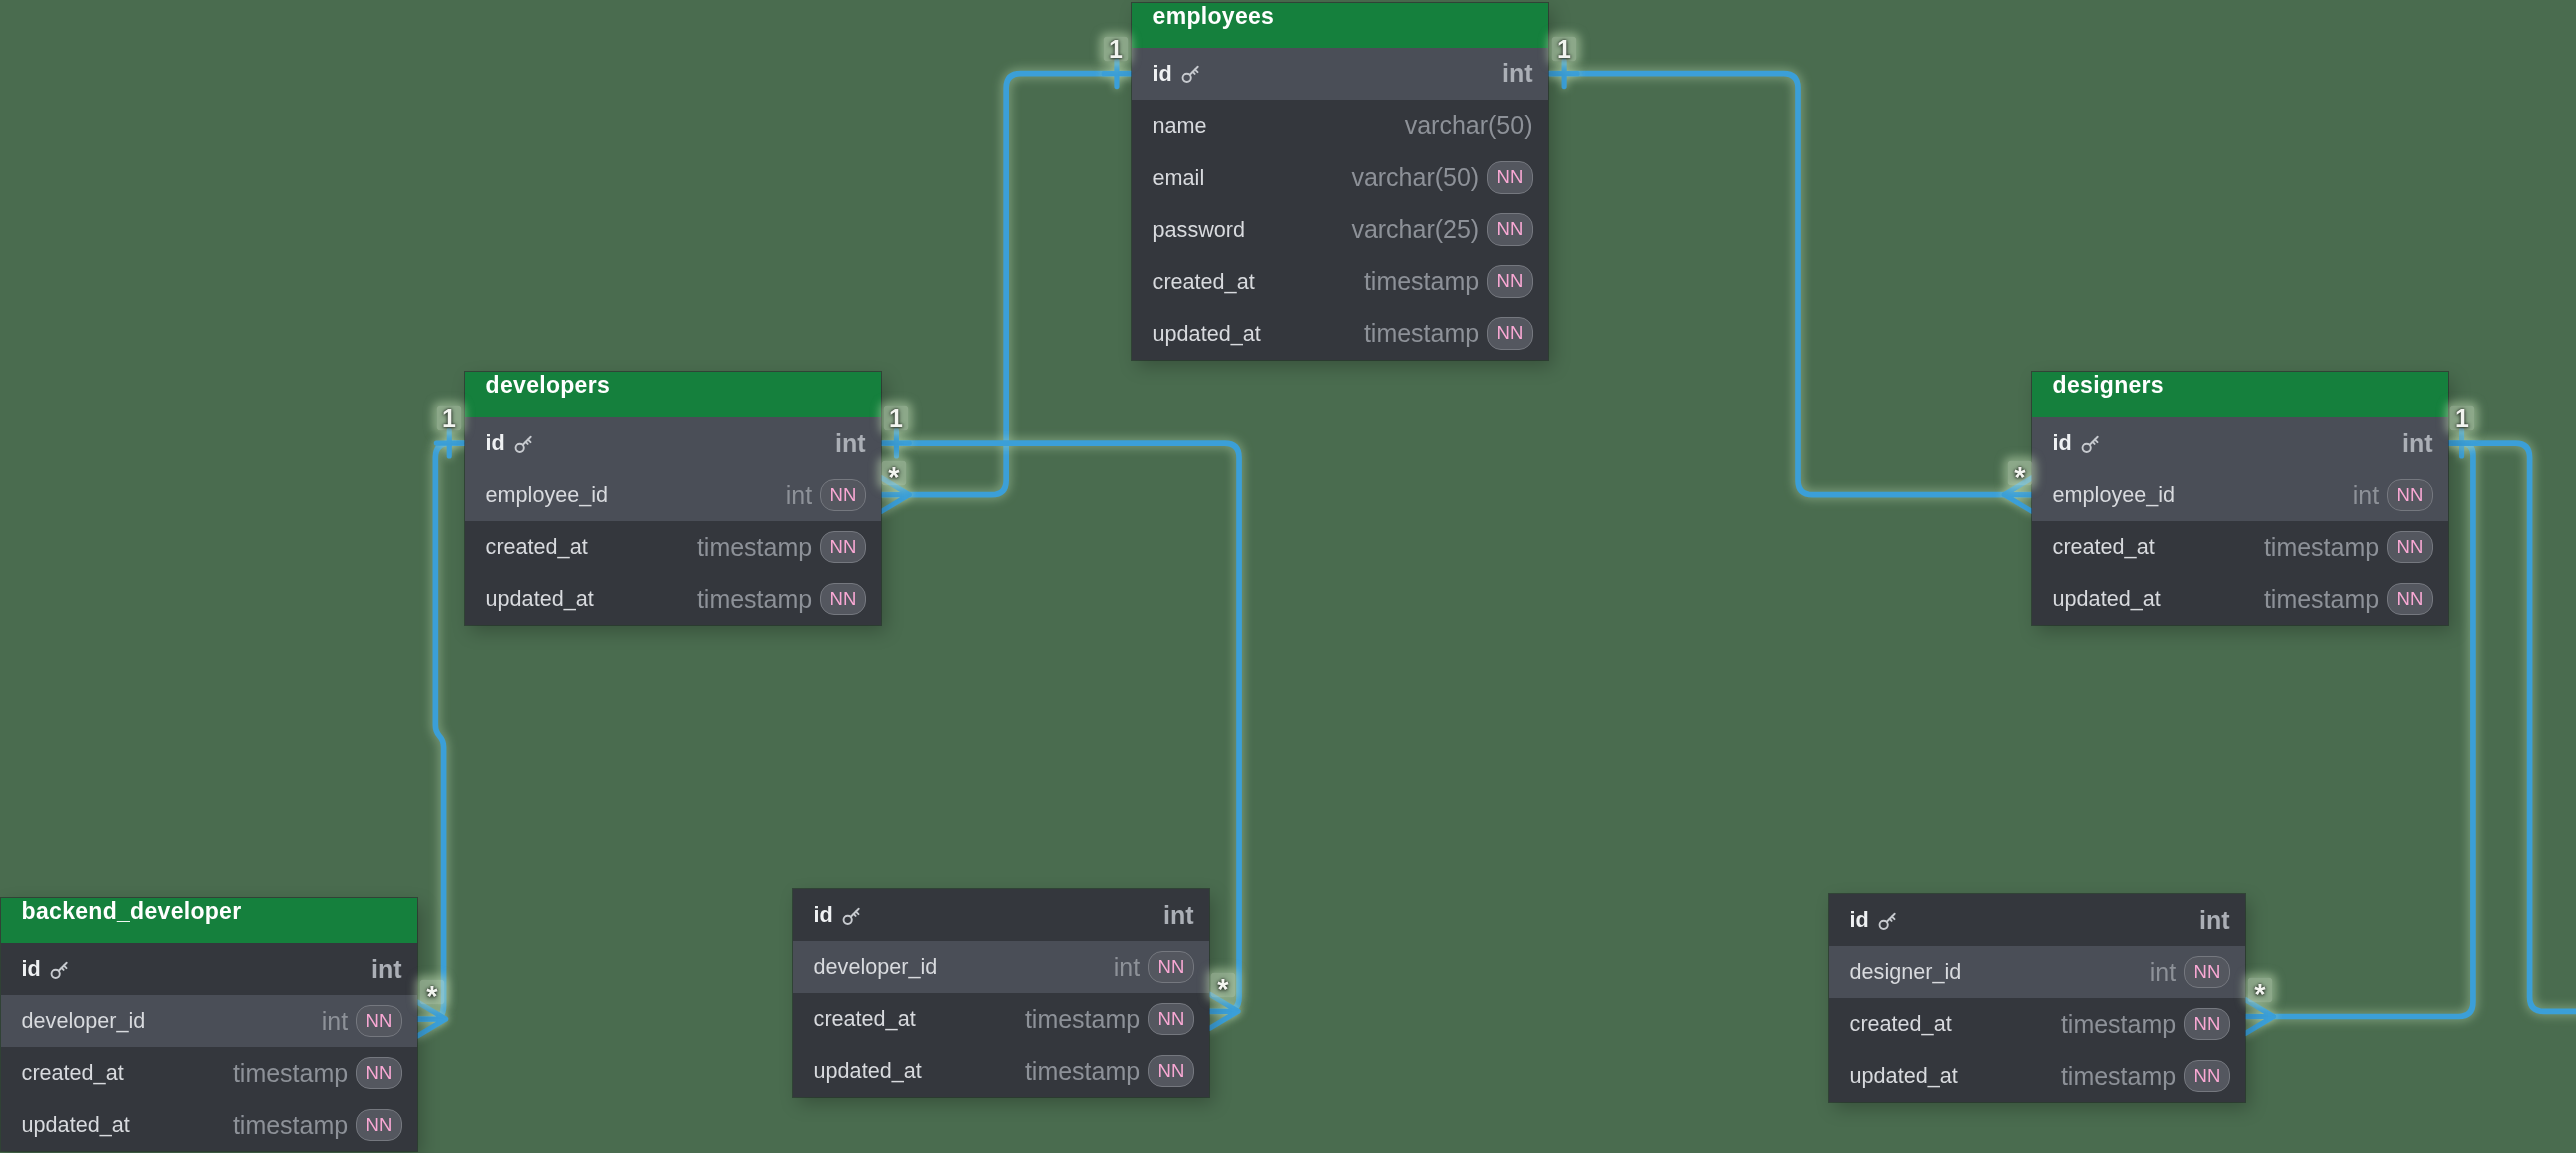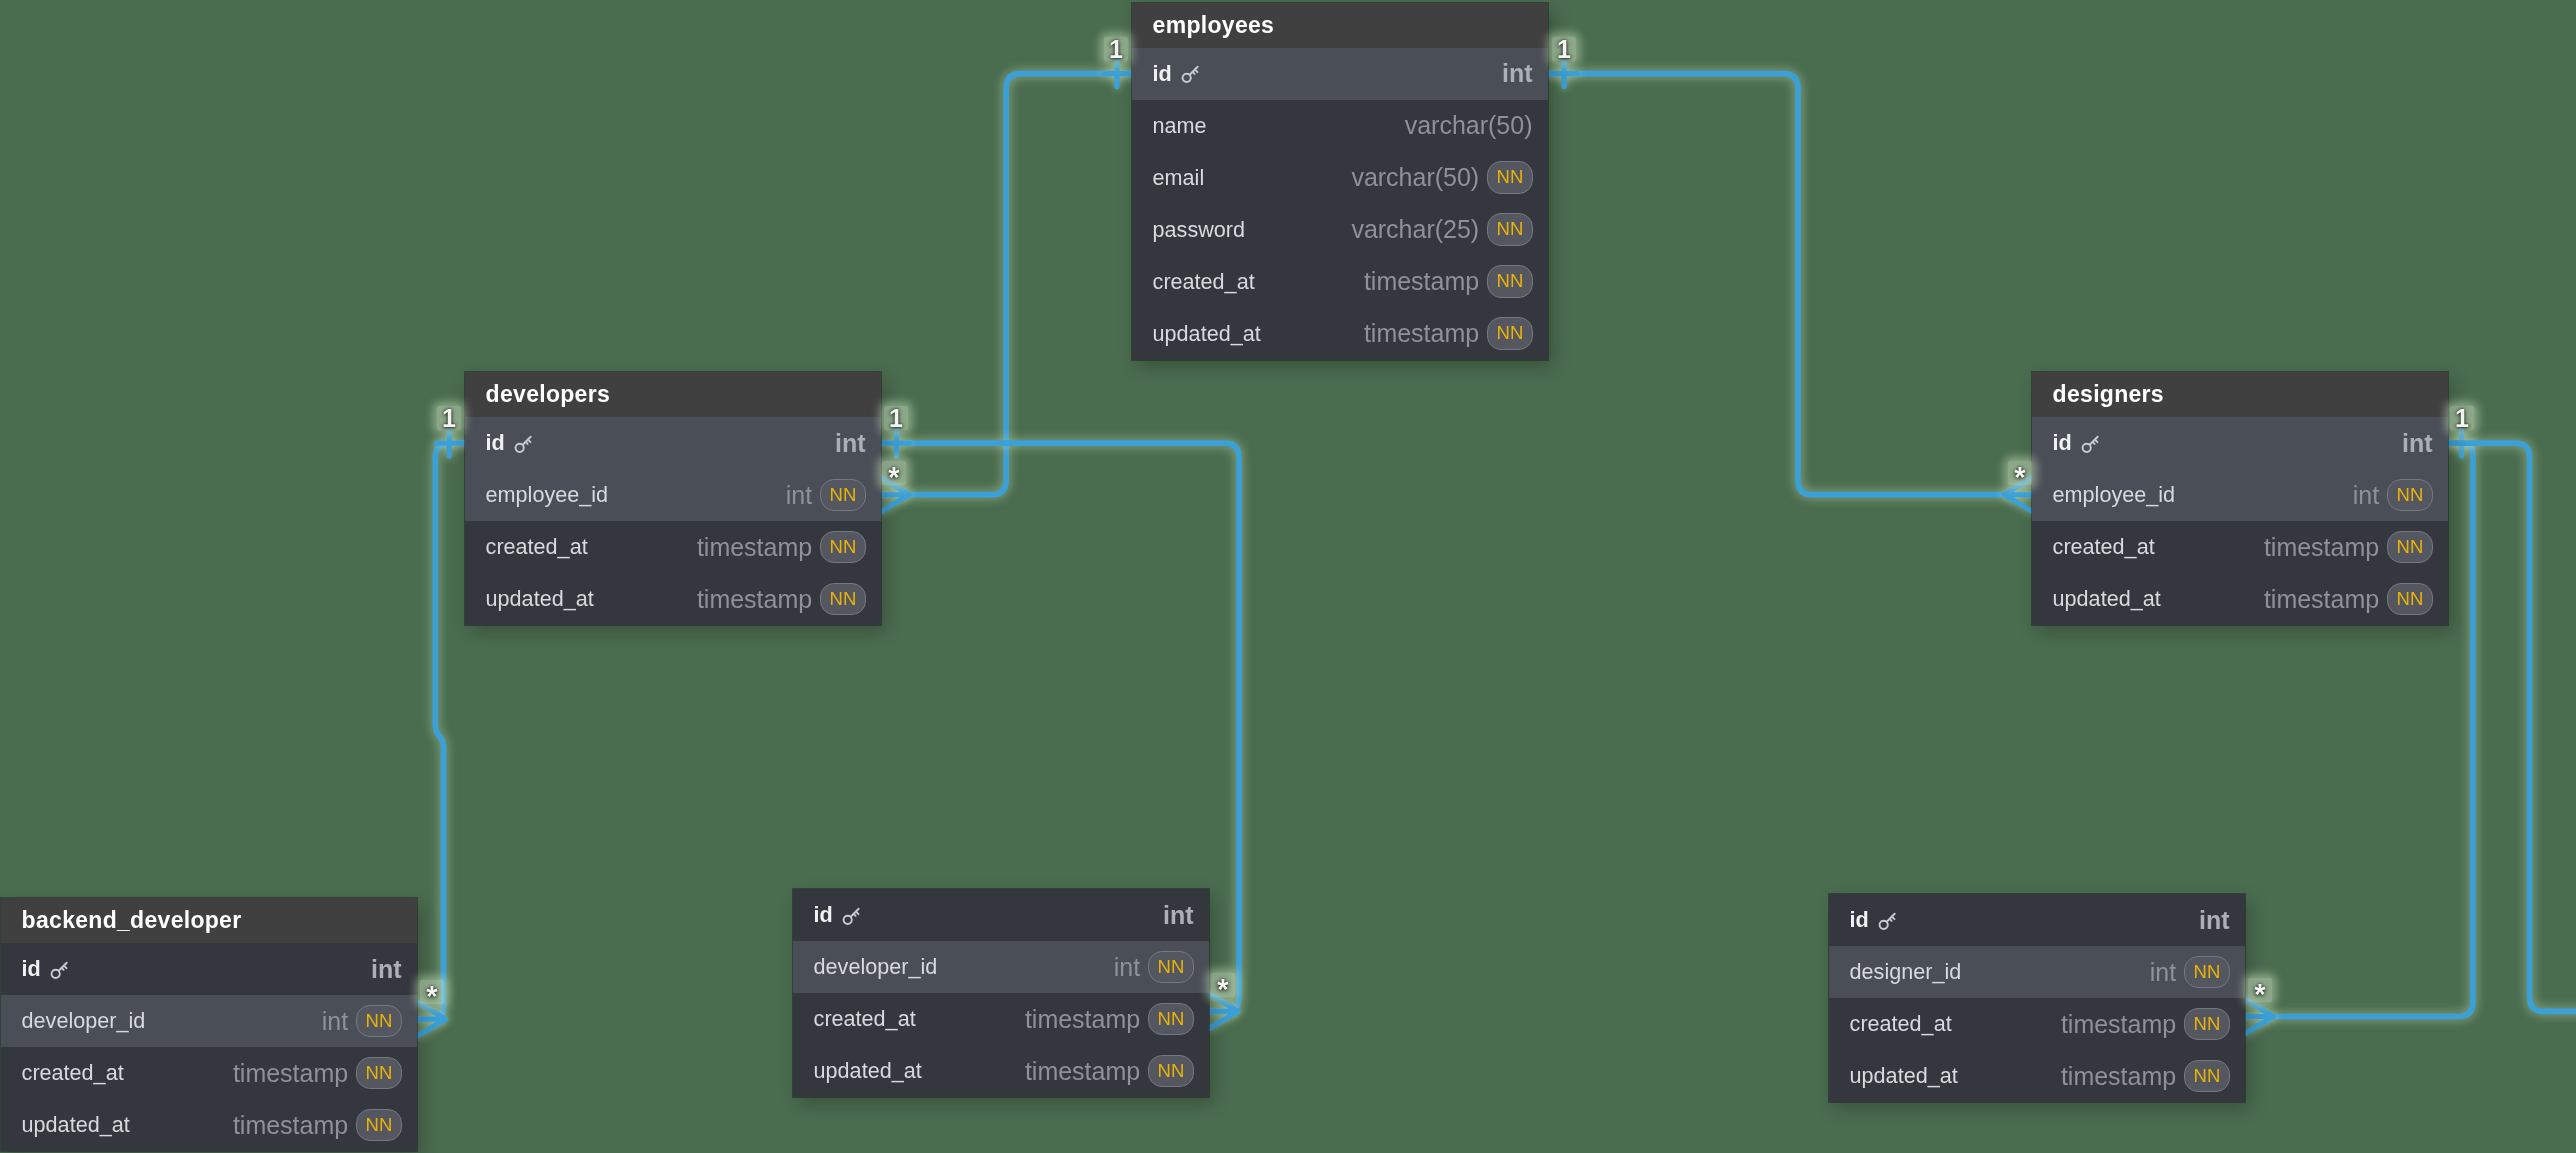--- a/index.html
+++ b/index.html
@@ -12,39 +12,39 @@
   #wires{position:absolute;left:0;top:0;z-index:1;}
   .wire{fill:none;stroke:#3b9fd8;stroke-width:11;stroke-linecap:round;
         filter:drop-shadow(0 0 10px rgba(190,222,178,.7));}
   .marker{fill:none;stroke:#3b9fd8;stroke-width:10;stroke-linecap:round;
         filter:drop-shadow(0 0 8px rgba(190,222,178,.7));}
   .table{
     position:absolute;width:416px;z-index:2;
     box-shadow:0 0 0 1px rgba(22,25,28,.45),5.2px 7.2px 17.5px rgba(0,0,0,.25);
   }
   .thead{
-    height:45px;background:#404040;display:flex;align-items:center;
+    height:45px;background:#15803d;display:flex;align-items:flex-start;
     padding:0 20.6px;box-sizing:border-box;cursor:move;
   }
   .thead .t{color:#ffffff;font-weight:bold;font-size:23px;letter-spacing:0.3px;white-space:nowrap;}
   .row{
     height:52px;background:#34373d;display:flex;align-items:center;
     padding:0 15.5px 0 20.6px;box-sizing:border-box;font-size:21.6px;color:#d8dade;
   }
   .row.hl{background:#4a4e57;}
   .cname{display:flex;align-items:center;gap:7.2px;white-space:nowrap;}
   .row.pk .cname{font-weight:bold;color:#eff1f3;}
   .keyicon{width:23px;height:23px;flex:0 0 auto;}
   .keyicon path,.keyicon circle{stroke:#c7cacf;stroke-width:2;fill:none;stroke-linecap:round;}
   .spacer{flex:1;}
   .ctype{color:#8d9198;font-size:25px;white-space:nowrap;}
   .row.pk .ctype{font-weight:bold;color:#abafb6;}
   .nn{
     margin-left:8.2px;background:#54575f;border:1.5px solid #75787f;border-radius:14px;
-    color:#eab308;font-size:18.5px;line-height:1;padding:6.2px 8.2px;flex:0 0 auto;
+    color:#f9a8d4;font-size:18.5px;line-height:1;padding:6.2px 8.2px;flex:0 0 auto;
   }
   .chip{
     position:absolute;width:25px;height:25px;z-index:3;transform:translate(-50%,-50%);
     background:rgba(206,228,196,.5);border-radius:4.1px;
     box-shadow:0 0 8.2px 4.1px rgba(196,224,182,.5);
     display:flex;align-items:center;justify-content:center;pointer-events:none;
   }
   .chip span{
     color:#f2f4ef;font-weight:bold;font-size:25px;line-height:1;
     text-shadow:0 1.5px 4.1px rgba(22,28,22,.95),0 0 2.1px rgba(22,28,22,.9);

